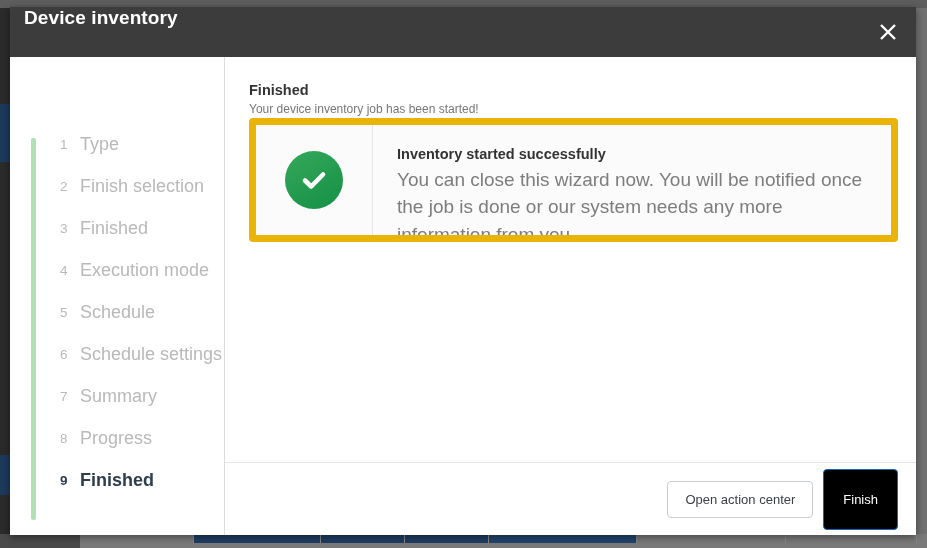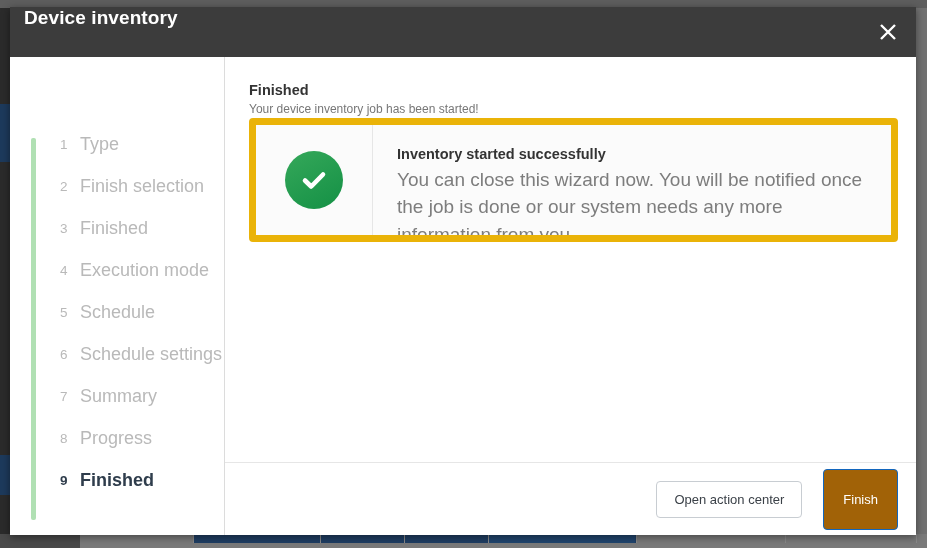--- a/index.html
+++ b/index.html
@@ -279,25 +279,24 @@
     line-height: 1;
     white-space: nowrap;
   }
   .btn-secondary {
     background: #ffffff;
     border: 1px solid #c8cdd2;
     color: #3b4148;
     padding: 11px 17px;
   }
   .btn-primary {
-    background: #a16207;
+    background: #000000;
     border: 1px solid #1266bd;
     color: #ffffff;
     padding: 23px 19px;
-    margin-left: 11px;
   }
 </style>
 </head>
 <body>
 
 <div id="backdrop">
   <div class="bg-strip-dark"></div>
   <div class="bg-app-left"></div>
   <div class="bg-blue-1"></div>
   <div class="bg-blue-2"></div>

